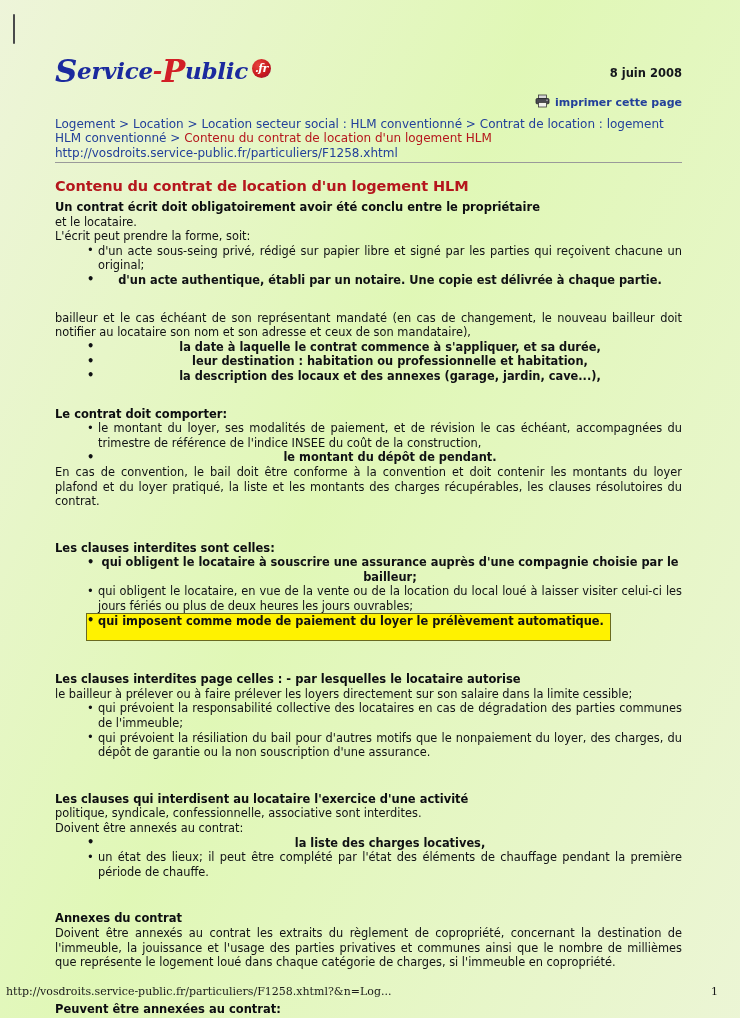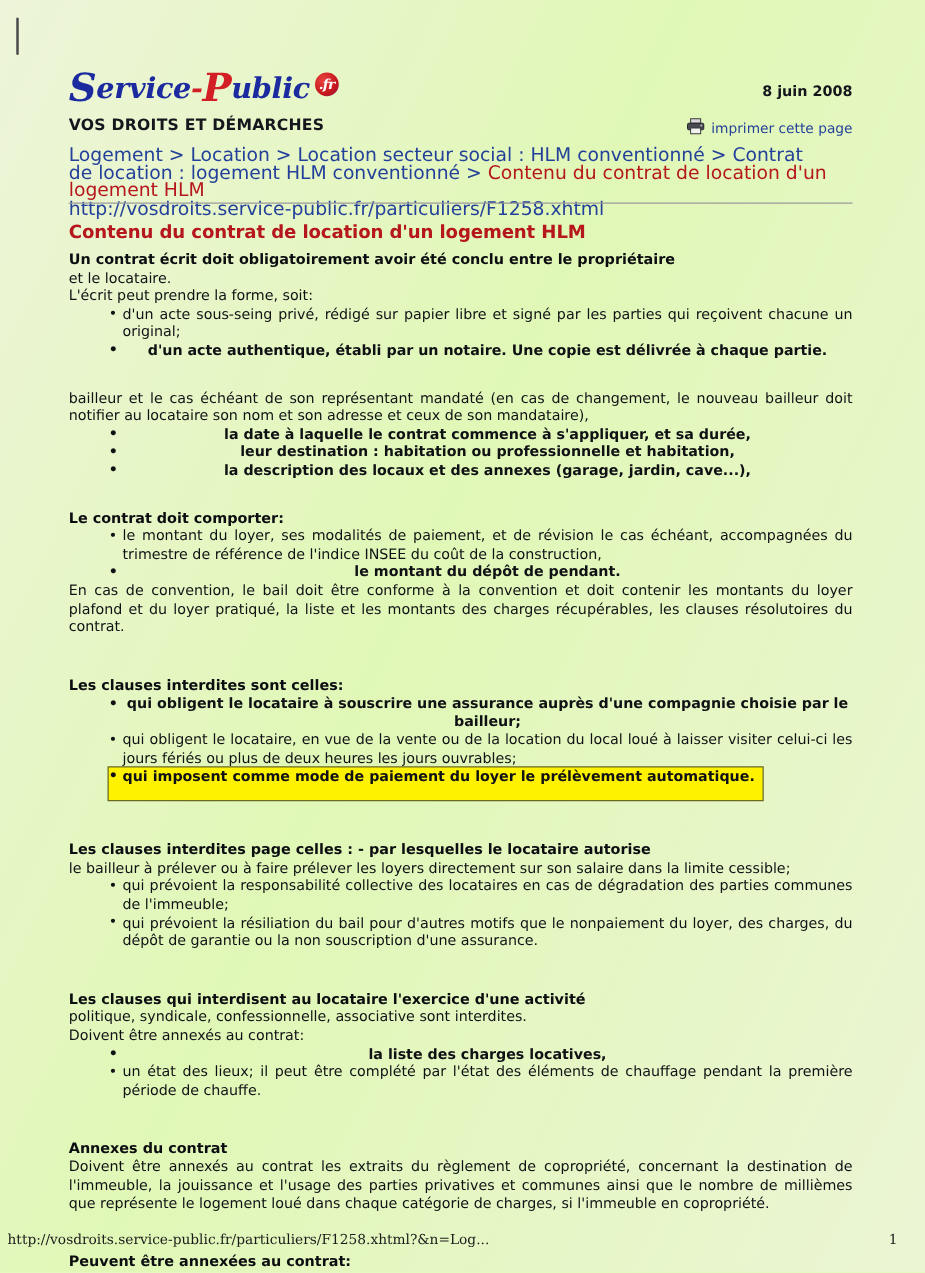--- a/index.html
+++ b/index.html
@@ -99,30 +99,31 @@
   .print-link {
     position: absolute;
     right: 58px;
     top: 94px;
     display: flex;
     align-items: center;
     gap: 5px;
     font-size: 11px;
     color: #23409a;
     white-space: nowrap;
+    font-weight: bold;
   }
   .printer-icon { display: block; }
 
   
   .breadcrumb {
     position: absolute;
     left: 55px;
     top: 117px;
     width: 610px;
-    font-size: 15px;
+    font-size: 12px;
     line-height: 14px;
     color: #23409a;
   }
   .breadcrumb .crumb-current { color: #b5171d; }
   .breadcrumb .sep { color: #23409a; }
   .doc-url {
     display: block;
     color: #23409a;
     margin-top: 1px;
   }
@@ -215,21 +216,20 @@
 
   <div class="content">
 
     <div class="header">
       <div class="logo">
         <span class="blue cap">S</span><span class="blue">ervice</span><span class="red">-</span><span class="red cap">P</span><span class="blue">ublic</span><span class="fr-badge">.fr</span>
       </div>
 
       <div class="date-stamp">8 juin 2008</div>
 
-      <div class="subtitle">VOS DROITS ET DÉMARCHES</div>
 
       <div class="print-link">
         <span class="printer-icon">
           <svg width="15" height="14" viewBox="0 0 15 14">
             <rect x="3.5" y="1" width="8" height="3.6" fill="#d8d8d8" stroke="#3a3a3a" stroke-width="0.8"></rect>
             <rect x="1" y="4.6" width="13" height="5.2" rx="1" fill="#4a4a52" stroke="#22222a" stroke-width="0.8"></rect>
             <rect x="3.5" y="8.4" width="8" height="4.6" fill="#f2f2ee" stroke="#3a3a3a" stroke-width="0.8"></rect>
             <circle cx="12" cy="6.3" r="0.8" fill="#b8b8c0"></circle>
           </svg>
         </span>

